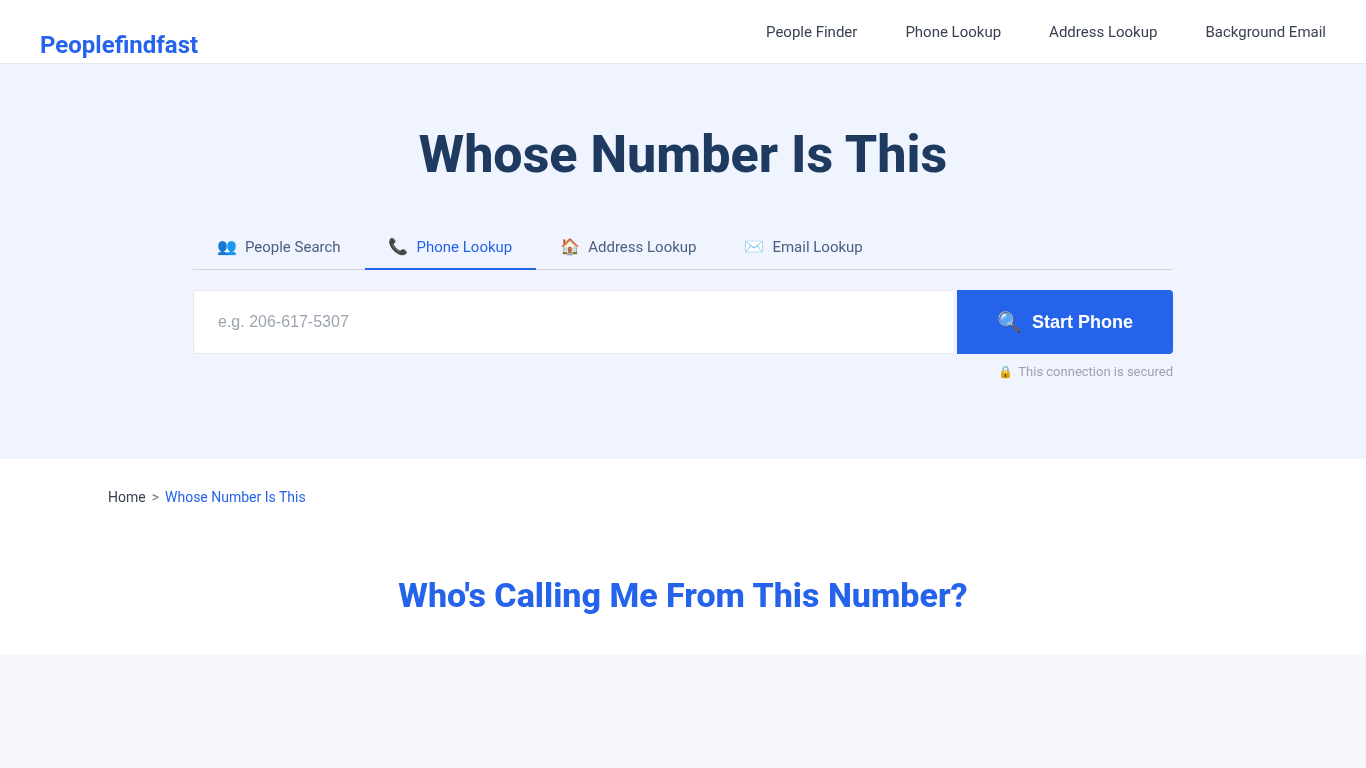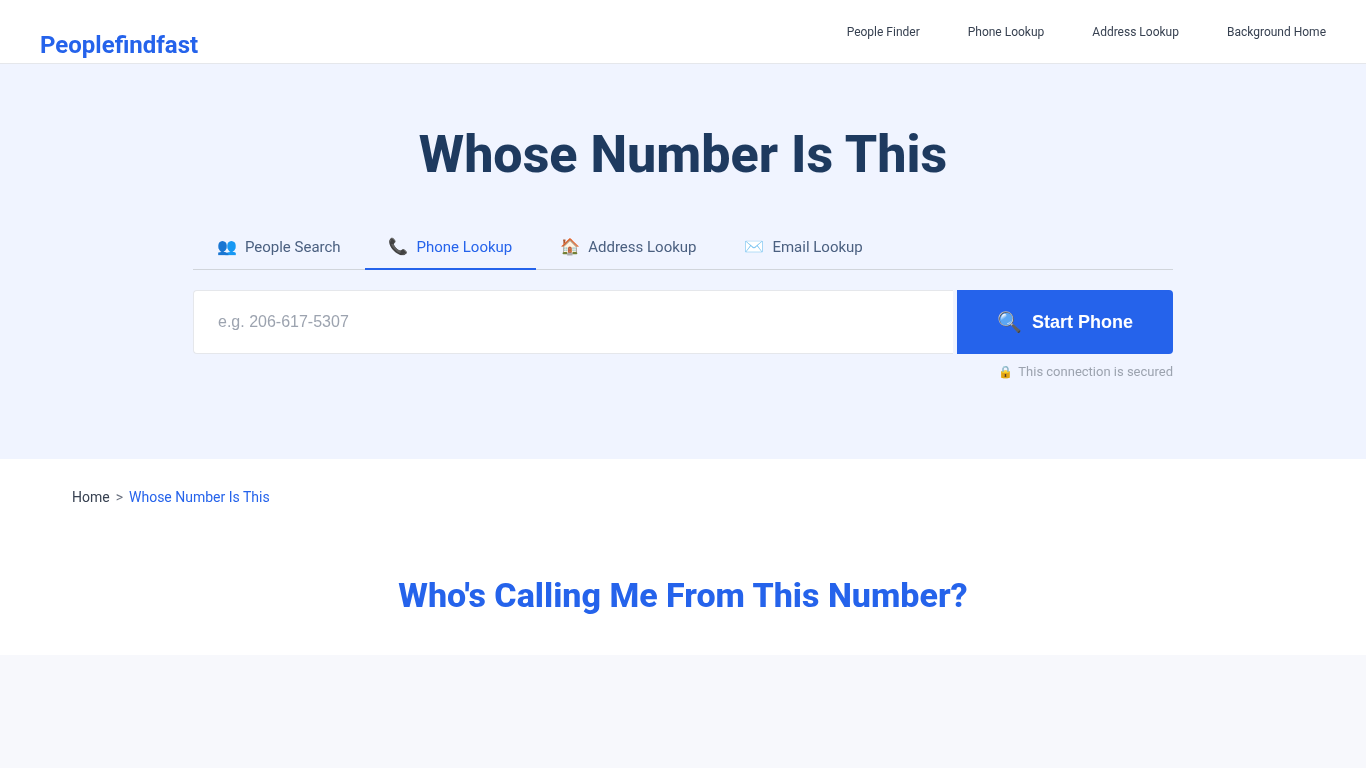--- a/index.html
+++ b/index.html
@@ -34,21 +34,21 @@
       margin-top: 26px;
     }
 
     .nav {
       display: flex;
       gap: 48px;
       align-items: center;
     }
 
     .nav-link {
-      font-size: 12px;
+      font-size: 15px;
       color: #374151;
       text-decoration: none;
       cursor: pointer;
     }
 
     
     .main-section {
       background: #f0f4ff;
       padding: 60px 40px 80px;
       display: flex;
@@ -151,21 +151,21 @@
       gap: 5px;
     }
 
     .lock-icon {
       font-size: 12px;
     }
 
     
     .white-section {
       background: #ffffff;
-      padding: 30px 72px;
+      padding: 30px 108px;
     }
 
     
     .breadcrumb {
       display: flex;
       align-items: center;
       gap: 6px;
       font-size: 14px;
       color: #374151;
     }
@@ -198,21 +198,21 @@
   </style>
 </head>
 <body>
 
 <header class="header">
   <a class="logo">Peoplefindfast</a>
   <nav class="nav">
     <a class="nav-link">People Finder</a>
     <a class="nav-link">Phone Lookup</a>
     <a class="nav-link">Address Lookup</a>
-    <a class="nav-link">Background Home</a>
+    <a class="nav-link">Background Email</a>
   </nav>
 </header>
 
 <section class="main-section">
   <h1 class="page-title">Whose Number Is This</h1>
 
   <div class="tabs">
     <div class="tab">
       <span class="tab-icon">👥</span>
       <span>People Search</span>

